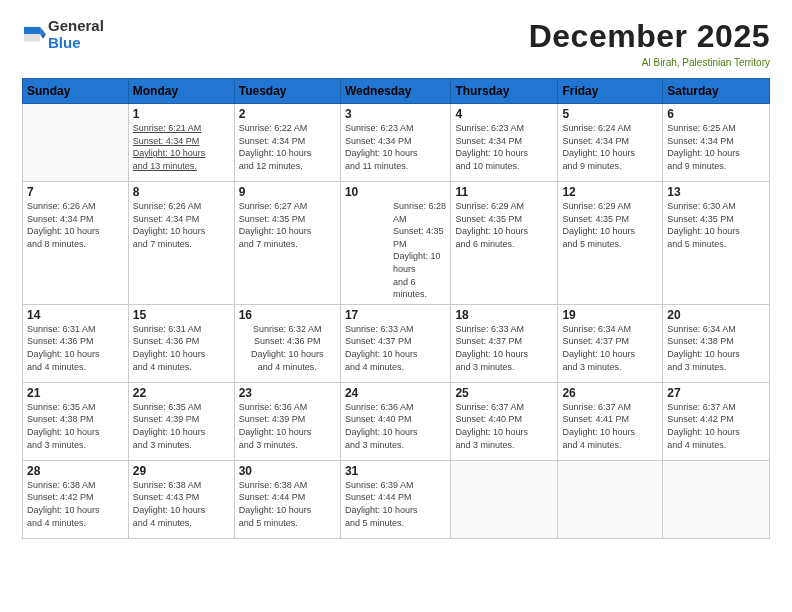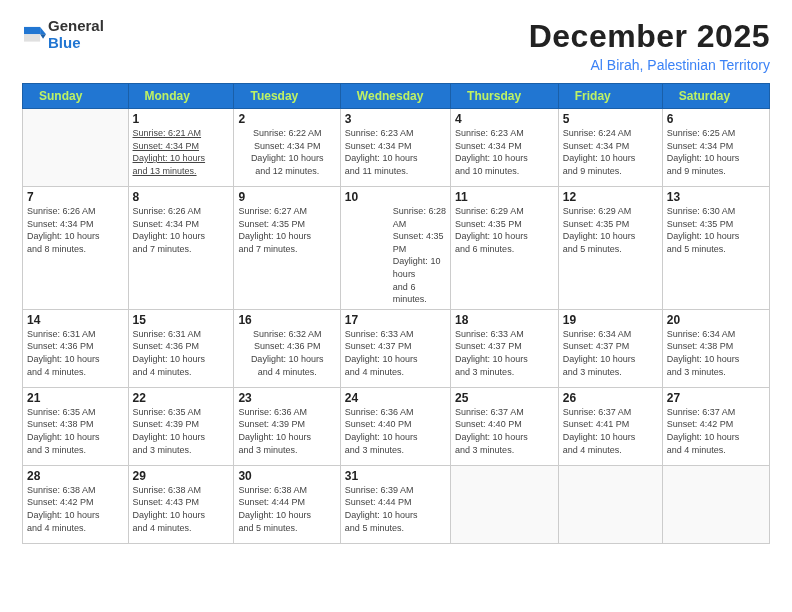--- a/index.html
+++ b/index.html
@@ -44,35 +44,35 @@
       text-align: right;
     }
     .title-month {
       font-size: 32px;
       font-weight: bold;
       color: #222;
       letter-spacing: 0.5px;
       text-align: center;
     }
     .title-location {
-      font-size: 14px;
-      color: #3b82f6;
+      font-size: 10px;
+      color: #4d7c0f;
       margin-top: 2px;
     }
     .calendar-table {
       width: 100%;
       border-collapse: collapse;
       flex: 1;
     }
     .calendar-table th {
       background-color: #2176d2;
-      color: #bef264;
+      color: #000000;
       font-size: 12px;
       font-weight: bold;
-      padding: 5px 16px;
+      padding: 5px 4px;
       text-align: left;
       border: 1px solid #1a5fa8;
     }
     .calendar-table td {
       border: 1px solid #ccc;
       vertical-align: top;
       padding: 3px 4px;
       font-size: 9.5px;
       color: #333;
       width: 113px;
@@ -137,21 +137,21 @@
           <td class="empty"></td>
           <td>
             <span class="day-number">1</span>
             <div class="day-info" style="white-space: pre-line; text-decoration: underline;">Sunrise: 6:21 AM
 Sunset: 4:34 PM
 Daylight: 10 hours
 and 13 minutes.</div>
           </td>
           <td>
             <span class="day-number">2</span>
-            <div class="day-info" style="white-space: pre-line; text-align: center;">Sunrise: 6:22 AM
+            <div class="day-info" style="white-space: pre-line;">Sunrise: 6:22 AM
 Sunset: 4:34 PM
 Daylight: 10 hours
 and 12 minutes.</div>
           </td>
           <td>
             <span class="day-number">3</span>
             <div class="day-info" style="white-space: pre-line;">Sunrise: 6:23 AM
 Sunset: 4:34 PM
 Daylight: 10 hours
 and 11 minutes.</div>

